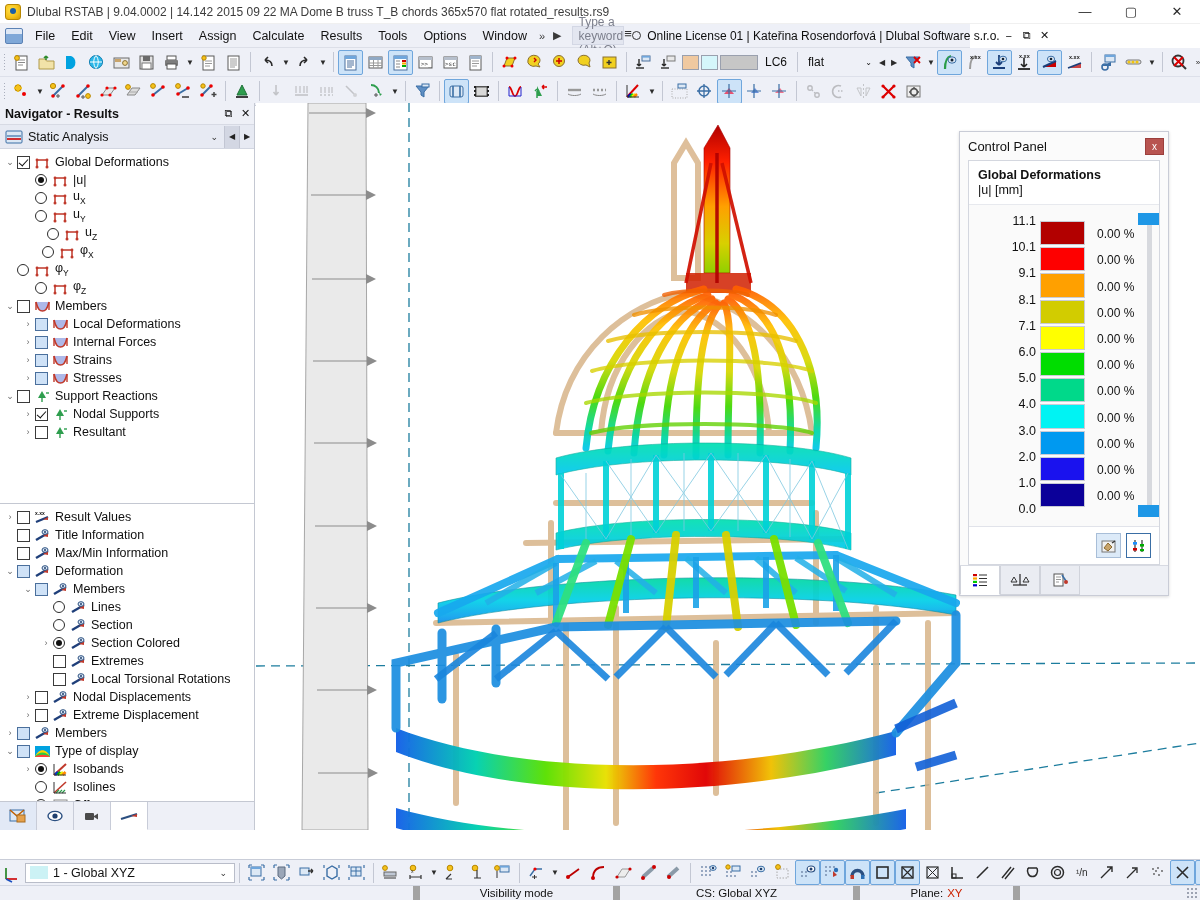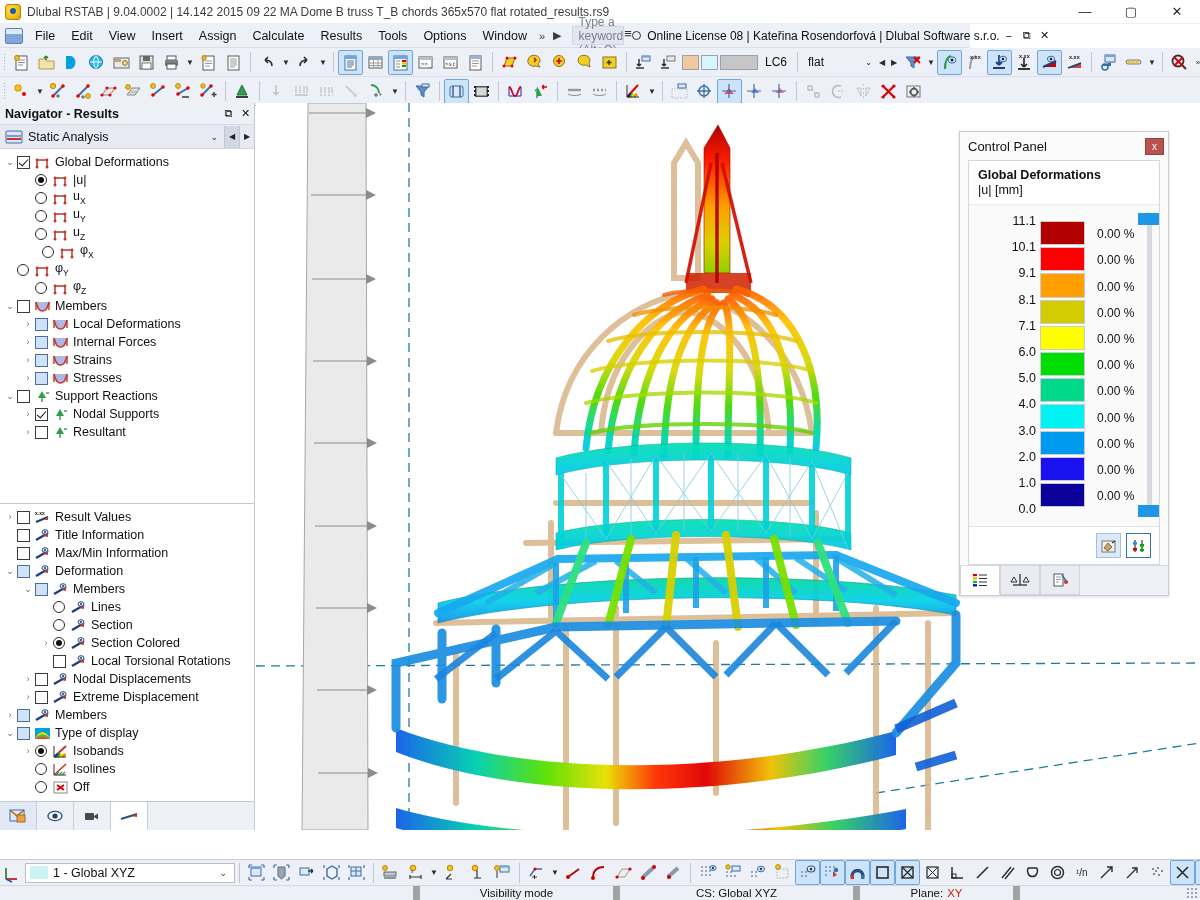--- a/index.html
+++ b/index.html
@@ -311,21 +311,21 @@
     <div class="menuitem">Calculate</div>
     <div class="menuitem">Results</div>
     <div class="menuitem">Tools</div>
     <div class="menuitem">Options</div>
     <div class="menuitem">Window</div>
     <div class="menu-chev">»</div>
     <div class="menu-chev">▶</div>
     <div class="searchbox">Type a keyword (Alt+Q)</div>
     <div class="menuright">
       <div class="lic-ico"></div>
-      <div class="lictext">Online License 08 | Kateřina Rosendorfová | Dlubal Software s.r.o.</div>
+      <div class="lictext">Online License 01 | Kateřina Rosendorfová | Dlubal Software s.r.o.</div>
       <div class="mdibtn">−</div>
       <div class="mdibtn">⧉</div>
       <div class="mdibtn">✕</div>
     </div>
   </div>
 
   <div class="toolbar" id="toolbar1">
     <div class="grip"></div>
 
     <div class="tbtn">
@@ -885,21 +885,21 @@
           <div class="rb"></div>
           <svg width="17" height="15" viewBox="0 0 17 15" class="ticon">
             <path d="M3 12V5h10v7" fill="none" stroke="#c0392b" stroke-width="1.5"></path>
             <circle cx="3" cy="12" r="1.5" fill="#c0392b"></circle>
             <circle cx="13" cy="12" r="1.5" fill="#c0392b"></circle>
             <circle cx="3" cy="5" r="1.4" fill="#c0392b"></circle>
             <circle cx="13" cy="5" r="1.4" fill="#c0392b"></circle>
           </svg>
           <span class="tlabel">u<sub>Y</sub></span>
         </div>
-        <div class="trow" style="padding-left: 21px;">
+        <div class="trow" style="padding-left: 33px;">
           <div class="exp none"></div>
           <div class="rb"></div>
           <svg width="17" height="15" viewBox="0 0 17 15" class="ticon">
             <path d="M3 12V5h10v7" fill="none" stroke="#c0392b" stroke-width="1.5"></path>
             <circle cx="3" cy="12" r="1.5" fill="#c0392b"></circle>
             <circle cx="13" cy="12" r="1.5" fill="#c0392b"></circle>
             <circle cx="3" cy="5" r="1.4" fill="#c0392b"></circle>
             <circle cx="13" cy="5" r="1.4" fill="#c0392b"></circle>
           </svg>
           <span class="tlabel">u<sub>Z</sub></span>
@@ -1096,20 +1096,31 @@
         <div class="trow" style="padding-left: 39px;">
           <div class="exp">›</div>
           <div class="rb sel"></div>
           <svg width="17" height="15" viewBox="0 0 17 15" class="ticon">
             <path d="M2 12L14 5" stroke="#1f3f7a" stroke-width="2.4"></path>
             <path d="M9 8l5-3v4z" fill="#c0392b"></path>
             <ellipse cx="11" cy="4" rx="3" ry="2.3" fill="#dce8f5" stroke="#2b4f80"></ellipse>
             <circle cx="11" cy="4" r="1" fill="#1f3f6e"></circle>
           </svg>
           <span class="tlabel">Section Colored</span>
+        </div>
+        <div class="trow" style="padding-left: 39px;">
+          <div class="exp none"></div>
+          <div class="cb"></div>
+          <svg width="17" height="15" viewBox="0 0 17 15" class="ticon">
+            <path d="M2 12L14 5" stroke="#1f3f7a" stroke-width="2.4"></path>
+            <path d="M9 8l5-3v4z" fill="#c0392b"></path>
+            <ellipse cx="11" cy="4" rx="3" ry="2.3" fill="#dce8f5" stroke="#2b4f80"></ellipse>
+            <circle cx="11" cy="4" r="1" fill="#1f3f6e"></circle>
+          </svg>
+          <span class="tlabel">Extremes</span>
         </div>
         <div class="trow" style="padding-left: 39px;">
           <div class="exp none"></div>
           <div class="cb"></div>
           <svg width="17" height="15" viewBox="0 0 17 15" class="ticon">
             <path d="M2 12L14 5" stroke="#1f3f7a" stroke-width="2.4"></path>
             <path d="M9 8l5-3v4z" fill="#c0392b"></path>
             <ellipse cx="11" cy="4" rx="3" ry="2.3" fill="#dce8f5" stroke="#2b4f80"></ellipse>
             <circle cx="11" cy="4" r="1" fill="#1f3f6e"></circle>
           </svg>

